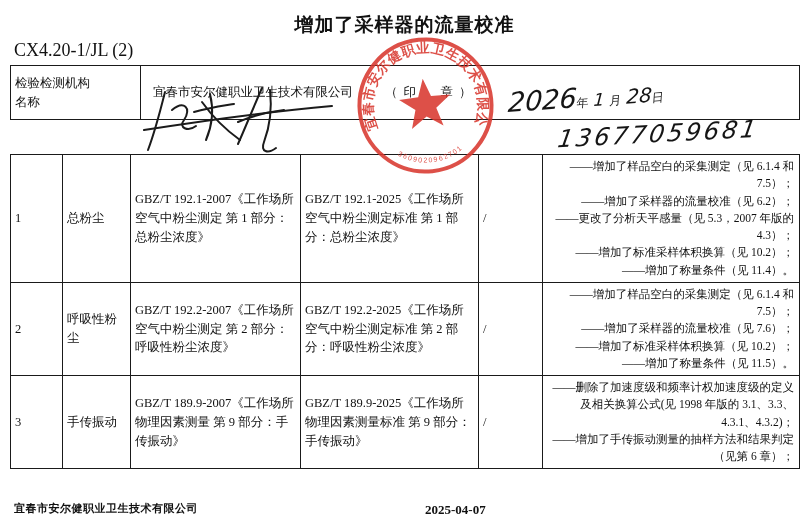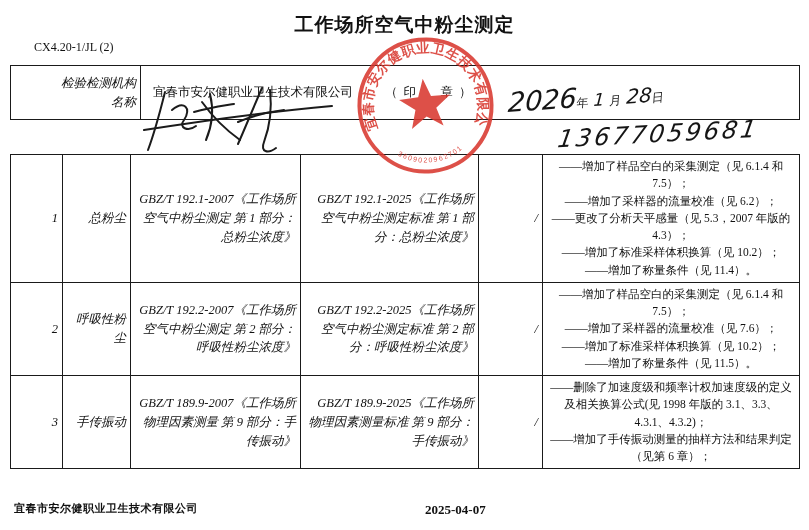--- a/index.html
+++ b/index.html
@@ -5,31 +5,31 @@
   html,body{margin:0;padding:0;}
   body{
     width:809px;height:530px;position:relative;background:#ffffff;
     font-family:"Liberation Serif","DejaVu Serif",serif;color:#111;
     overflow:hidden;
   }
   .title{
     position:absolute;top:12px;left:0;width:809px;text-align:center;
     font-size:19px;font-weight:bold;letter-spacing:1px;
   }
-  .doc-code{position:absolute;top:40px;left:14px;font-size:12px;margin-left:20px;}
+  .doc-code{position:absolute;top:40px;left:14px;font-size:18px;}
   table{border-collapse:collapse;table-layout:fixed;position:absolute;left:10px;background:transparent;}
   td,th{border:1px solid #1a1a1a;font-size:12.5px;font-weight:normal;
     vertical-align:middle;padding:2px 4px;box-sizing:border-box;line-height:1.5;}
   .t-top{top:65px;width:789px;}
   .t-main{top:154px;width:789px;}
-  .cell-center{text-align:right;font-style:italic;}
+  .cell-center{text-align:left;}
   .cell-left{text-align:left;}
   th{font-weight:bold;text-align:center;}
   .changes-cell{padding:3px 5px;font-size:11.5px;line-height:1.5;vertical-align:middle;}
-  .change-line{text-align:center;}
+  .change-line{text-align:right;}
   .org-name-cell{padding-left:12px;}
   .seal-note{margin-left:32px;letter-spacing:6px;}
   
   .hw{font-family:"DejaVu Sans",sans-serif;color:#151515;}
   .hw-date{
     position:absolute;left:508px;top:80px;width:200px;
     transform:rotate(-4deg) skewX(-8deg);white-space:nowrap;
   }
   .hw-date .big{font-size:27px;font-style:italic;}
   .hw-date .unit{font-size:12px;}
@@ -41,21 +41,21 @@
   }
   .stamp{position:absolute;left:353px;top:33px;pointer-events:none;opacity:.87;}
   .signature{position:absolute;left:140px;top:84px;pointer-events:none;}
   .footer-company{position:absolute;left:14px;top:501px;font-size:11px;font-weight:bold;
     font-family:"Liberation Sans","DejaVu Sans",sans-serif;letter-spacing:.5px;}
   .footer-date{position:absolute;left:425px;top:502px;font-size:13px;font-weight:bold;}
 </style>
 </head>
 <body>
 
-<div class="title">工作场所空气中粉尘测定</div>
+<div class="title">增加了采样器的流量校准</div>
 <div class="doc-code">CX4.20-1/JL (2)</div>
 
 <table class="t-top">
   <colgroup>
       <col style="width:130px">
       <col style="width:265px">
       <col style="width:147px">
       <col style="width:247px">
     </colgroup>
   <tbody>

